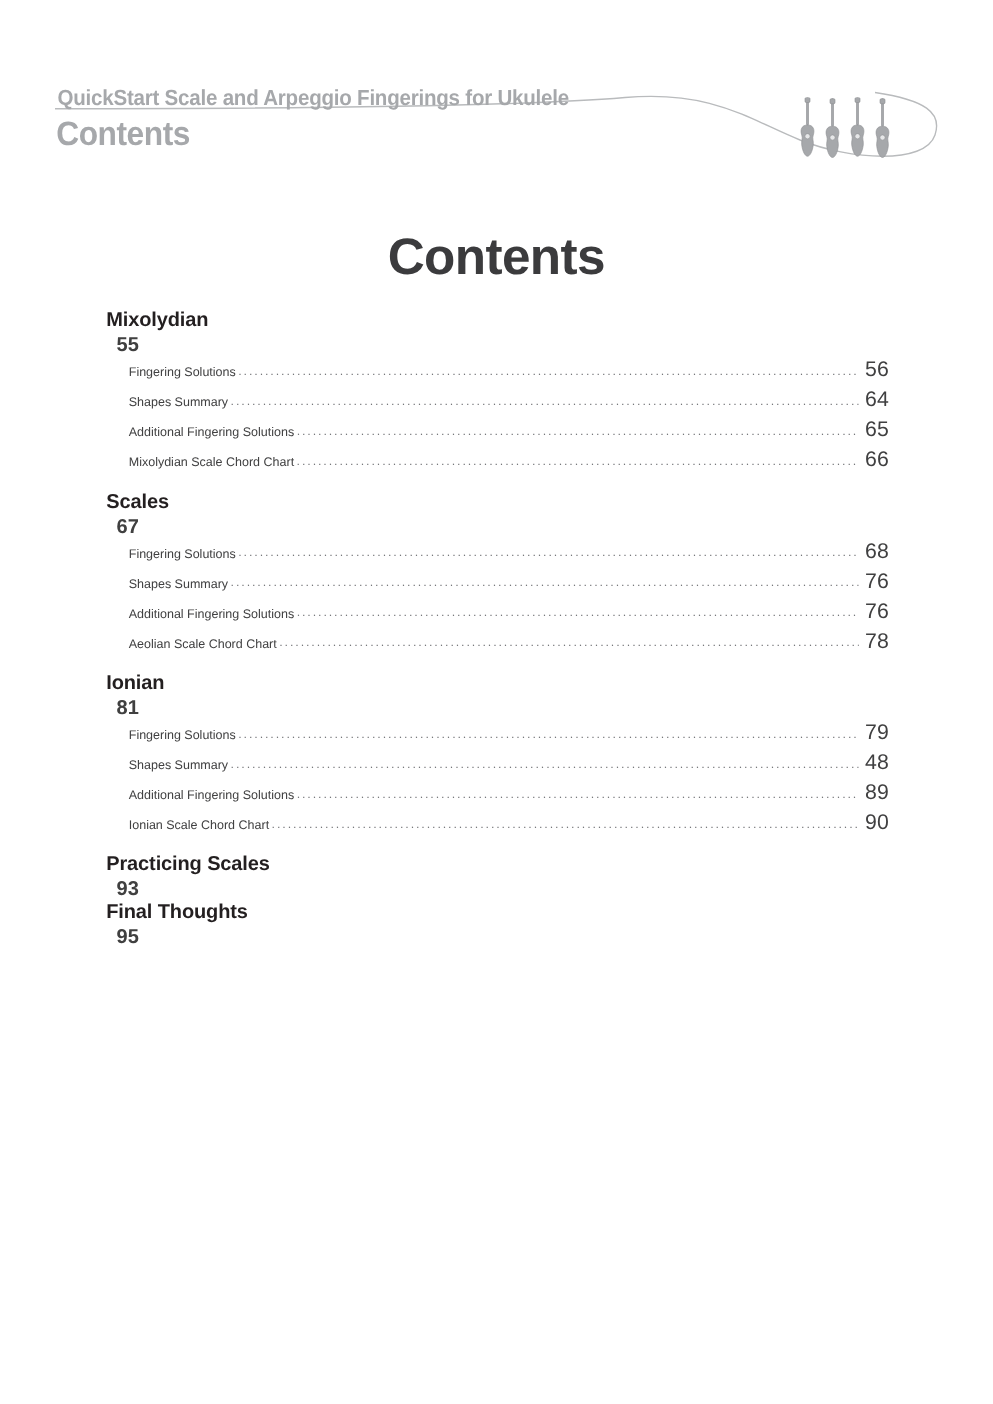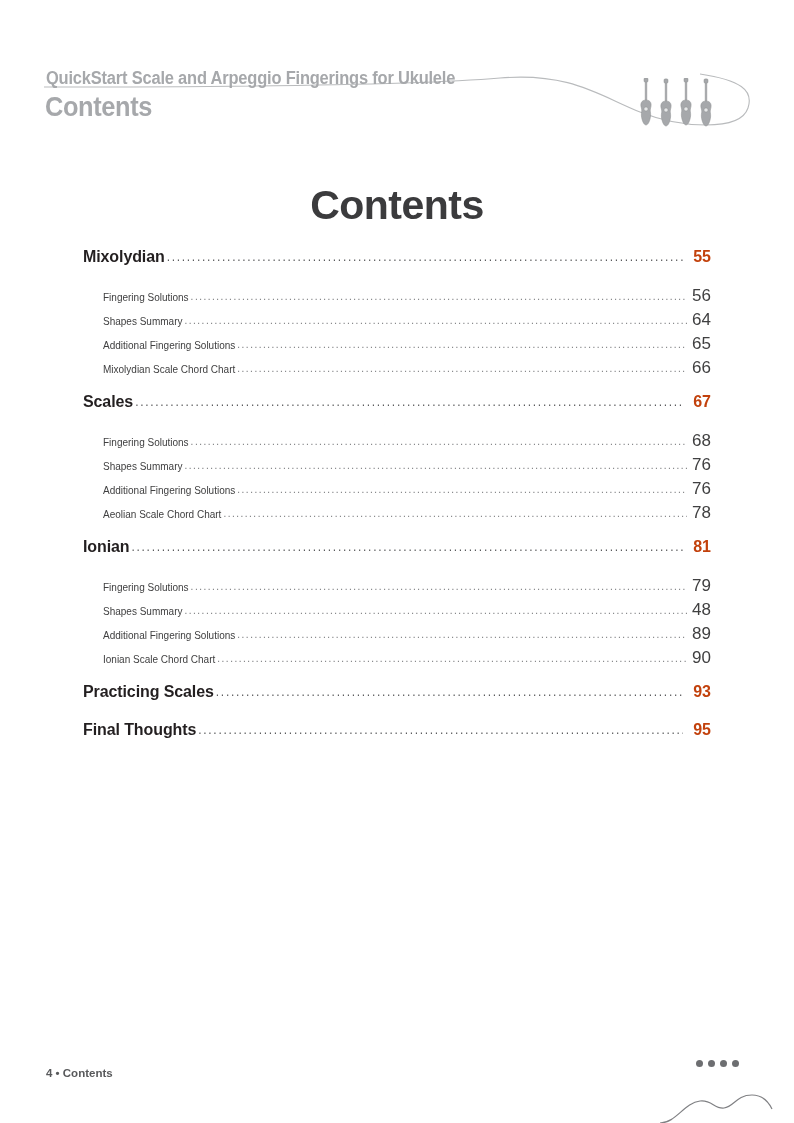--- a/index.html
+++ b/index.html
@@ -115,32 +115,33 @@
   }
   .toc-page {
     flex: 0 0 auto;
     text-align: right;
   }
 
   
   .row-section {
     height: 38px;
     align-items: baseline;
+    flex-direction: column;
   }
   .row-section .toc-label {
     font-size: 16px;
     font-weight: bold;
     color: #231f20;
     font-family: "Liberation Sans Narrow", "Liberation Sans", sans-serif;
     letter-spacing: -0.1px;
   }
   .row-section .toc-page {
     font-size: 16px;
     font-weight: bold;
-    color: #c2410c;
+    color: #404040;
     font-family: "Liberation Sans Narrow", "Liberation Sans", sans-serif;
     min-width: 26px;
   }
   .row-section .toc-dots {
     font-size: 12px;
     letter-spacing: 1.7px;
     color: #58595b;
   }
 
   
@@ -337,26 +338,14 @@
         <span class="toc-dots">........................................................................................................................................................</span>
         <span class="toc-page">93</span>
       </div>
       <div class="toc-row row-section">
         <span class="toc-label">Final Thoughts</span>
         <span class="toc-dots">........................................................................................................................................................</span>
         <span class="toc-page">95</span>
       </div>
     </div>
 
-  <div class="footer">
-    <svg class="footer-swoosh" viewBox="0 0 794 90" preserveAspectRatio="none">
-      <path d="M 660 90 C 676 90, 684 70, 700 68 C 712 66.5, 714 76, 724 75 C 734 74, 736 62, 752 62 C 762 62, 768 68, 772 76" fill="none" stroke="#808184" stroke-width="1.2"></path>
-    </svg>
-    <div class="footer-text">4 • Contents</div>
-    <div class="footer-dots">
-      <i></i>
-        <i></i>
-        <i></i>
-        <i></i>
-    </div>
-  </div>
 
 </div>
 
 </body></html>

